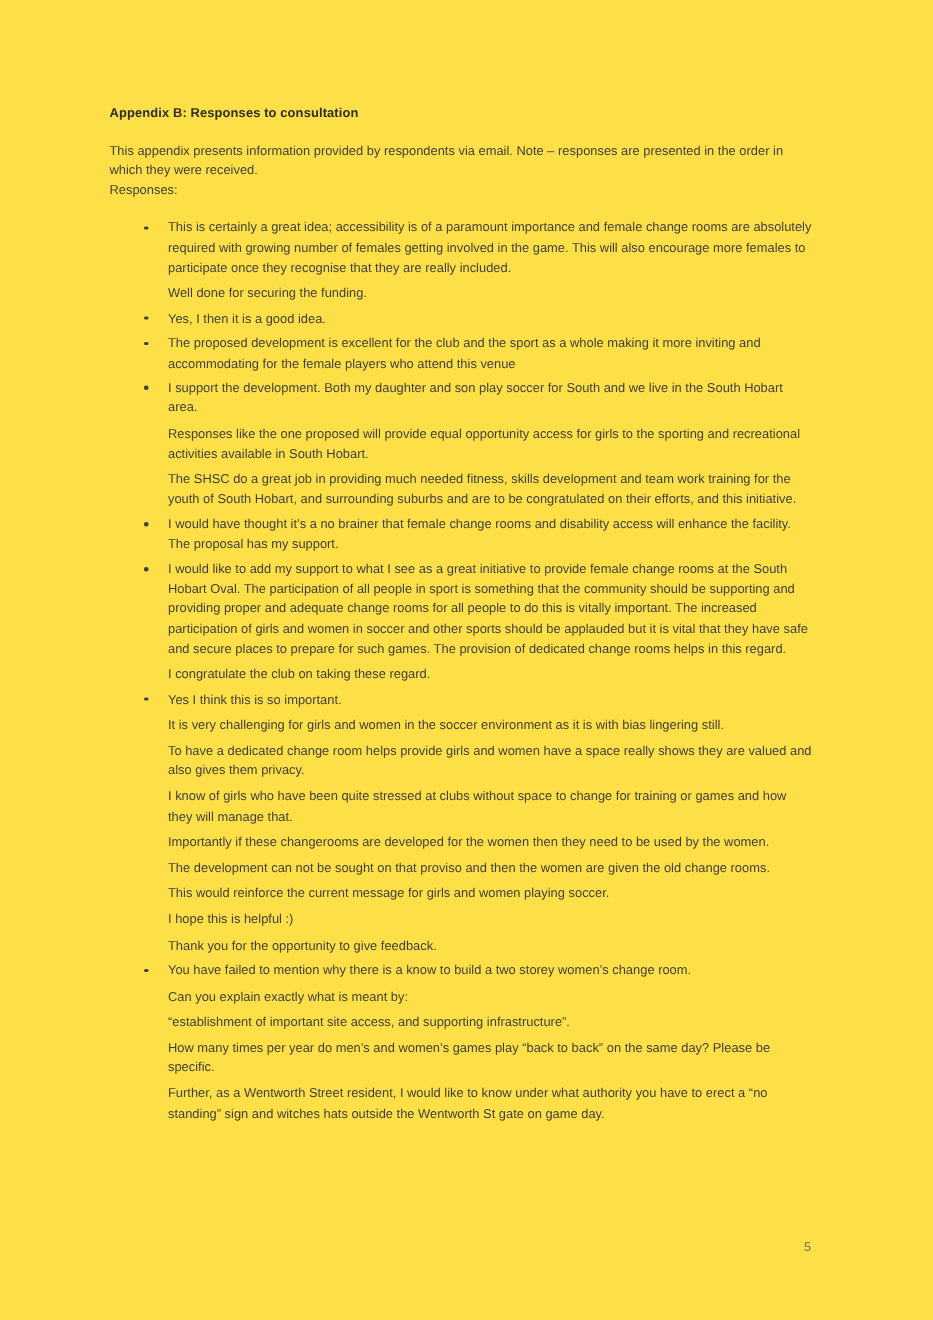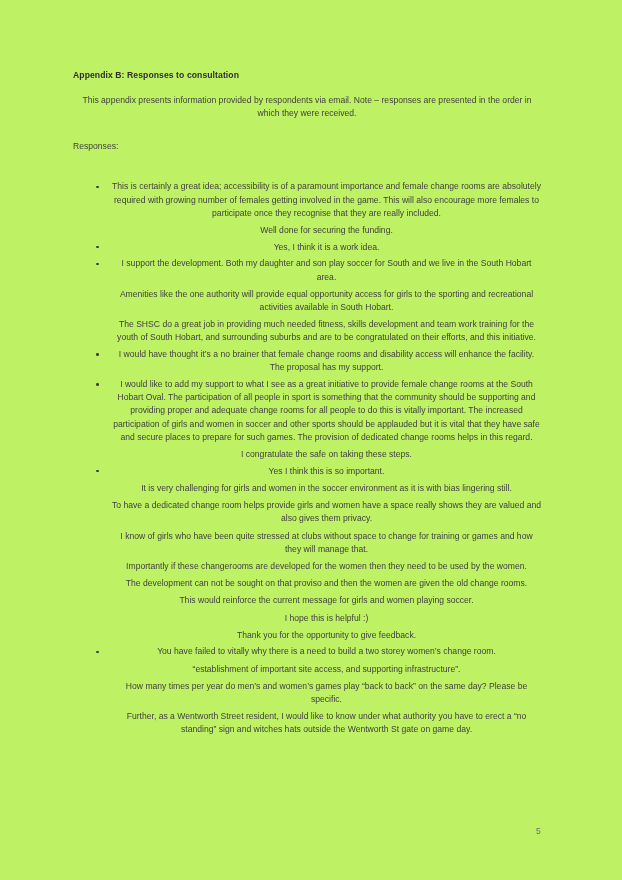--- a/index.html
+++ b/index.html
@@ -11,54 +11,53 @@
     width: 622px;
     height: 880px;
     font-family: "Liberation Sans", sans-serif;
     color: #3a3a3a;
     overflow: hidden;
   }
   .page {
     position: relative;
     width: 622px;
     height: 880px;
-    background: #bef264;
+    background: #fde047;
   }
   .content {
     position: absolute;
     left: 73px;
     top: 70px;
     width: 468px;
   }
   .doc-title {
     font-size: 8.6px;
     font-weight: bold;
     color: #2e2e2e;
     letter-spacing: 0.01em;
     margin: 0 0 13px 0;
     line-height: 1.25;
   }
   .para {
     font-size: 8.6px;
     line-height: 13.2px;
     color: #3f3f3f;
-    margin: 0 0 20px 0;
-    text-align: center;
+    margin: 0 0 0 0;
+    text-align: left;
   }
   .responses-label {
     font-size: 8.6px;
     line-height: 13.2px;
     color: #3f3f3f;
-    margin: 0 0 27px 0;
+    margin: 0 0 12px 0;
   }
   ul.bullets {
     list-style: none;
     margin: 0;
     padding: 0;
-    text-align: center;
   }
   ul.bullets > li {
     position: relative;
     padding-left: 39px;
     margin: 0 0 3.5px 0;
     font-size: 8.6px;
     line-height: 13.2px;
     color: #3f3f3f;
   }
   ul.bullets > li .dot {
@@ -98,52 +97,57 @@
     <p class="responses-label">Responses:</p>
 
     <ul class="bullets" id="responses-list">
         <li>
           <span class="dot"></span>
           <span class="blk">This is certainly a great idea; accessibility is of a paramount importance and female change rooms are absolutely required with growing number of females getting involved in the game. This will also encourage more females to participate once they recognise that they are really included.</span>
           <span class="blk">Well done for securing the funding.</span>
         </li>
         <li class="muted">
           <span class="dot"></span>
-          <span class="blk">Yes, I think it is a work idea.</span>
+          <span class="blk">Yes, I then it is a good idea.</span>
+        </li>
+        <li>
+          <span class="dot"></span>
+          <span class="blk">The proposed development is excellent for the club and the sport as a whole making it more inviting and accommodating for the female players who attend this venue</span>
         </li>
         <li>
           <span class="dot"></span>
           <span class="blk">I support the development.  Both my daughter and son play soccer for South and we live in the South Hobart area.</span>
-          <span class="blk">Amenities like the one authority will provide equal opportunity access for girls to the sporting and recreational activities available in South Hobart.</span>
+          <span class="blk">Responses like the one proposed will provide equal opportunity access for girls to the sporting and recreational activities available in South Hobart.</span>
           <span class="blk">The SHSC do a great job in providing much needed fitness, skills development and team work training for the youth of South Hobart, and surrounding suburbs and are to be congratulated on their efforts, and this initiative.</span>
         </li>
         <li>
           <span class="dot"></span>
           <span class="blk">I would have thought it’s a no brainer that female change rooms and disability access will enhance the facility. The proposal has my support.</span>
         </li>
         <li>
           <span class="dot"></span>
           <span class="blk">I would like to add my support to what I see as a great initiative to provide female change rooms at the South Hobart Oval.   The participation of all people in sport is something that the community should be supporting and providing proper and adequate change rooms for all people to do this is vitally important.   The increased participation of girls and women in soccer and other sports should be applauded but it is vital that they have safe and secure places to prepare for such games.   The provision of dedicated change rooms helps in this regard.</span>
-          <span class="blk">I congratulate the safe on taking these steps.</span>
+          <span class="blk">I congratulate the club on taking these regard.</span>
         </li>
         <li>
           <span class="dot"></span>
           <span class="blk">Yes I think this is so important.</span>
           <span class="blk">It is very challenging for girls and women in the soccer environment as it is with bias lingering still.</span>
           <span class="blk">To have a dedicated change room helps provide girls and women have a space really shows they are valued and also gives them privacy.</span>
           <span class="blk">I know of girls who have been quite stressed at clubs without space to change for training or games and how they will manage that.</span>
           <span class="blk">Importantly if these changerooms are developed for the women then they need to be used by the women.</span>
           <span class="blk">The development can not be sought on that proviso and then the women are given the old change rooms.</span>
           <span class="blk">This would reinforce the current message for girls and women playing soccer.</span>
           <span class="blk">I hope this is helpful :)</span>
           <span class="blk">Thank you for the opportunity to give feedback.</span>
         </li>
         <li>
           <span class="dot"></span>
-          <span class="blk">You have failed to vitally why there is a need to build a two storey women’s change room.</span>
+          <span class="blk">You have failed to mention why there is a know to build a two storey women’s change room.</span>
+          <span class="blk">Can you explain exactly what is meant by:</span>
           <span class="blk">“establishment of important site access, and supporting infrastructure”.</span>
           <span class="blk">How many times per year do men’s and women’s games play “back to back” on the same day? Please be specific.</span>
           <span class="blk">Further, as a Wentworth Street resident, I would like to know under what authority you have to erect a “no standing” sign and witches hats outside the Wentworth St gate on game day.</span>
         </li>
       </ul>
 
   </div>
 
   <div class="page-number">5</div>
 </div>

